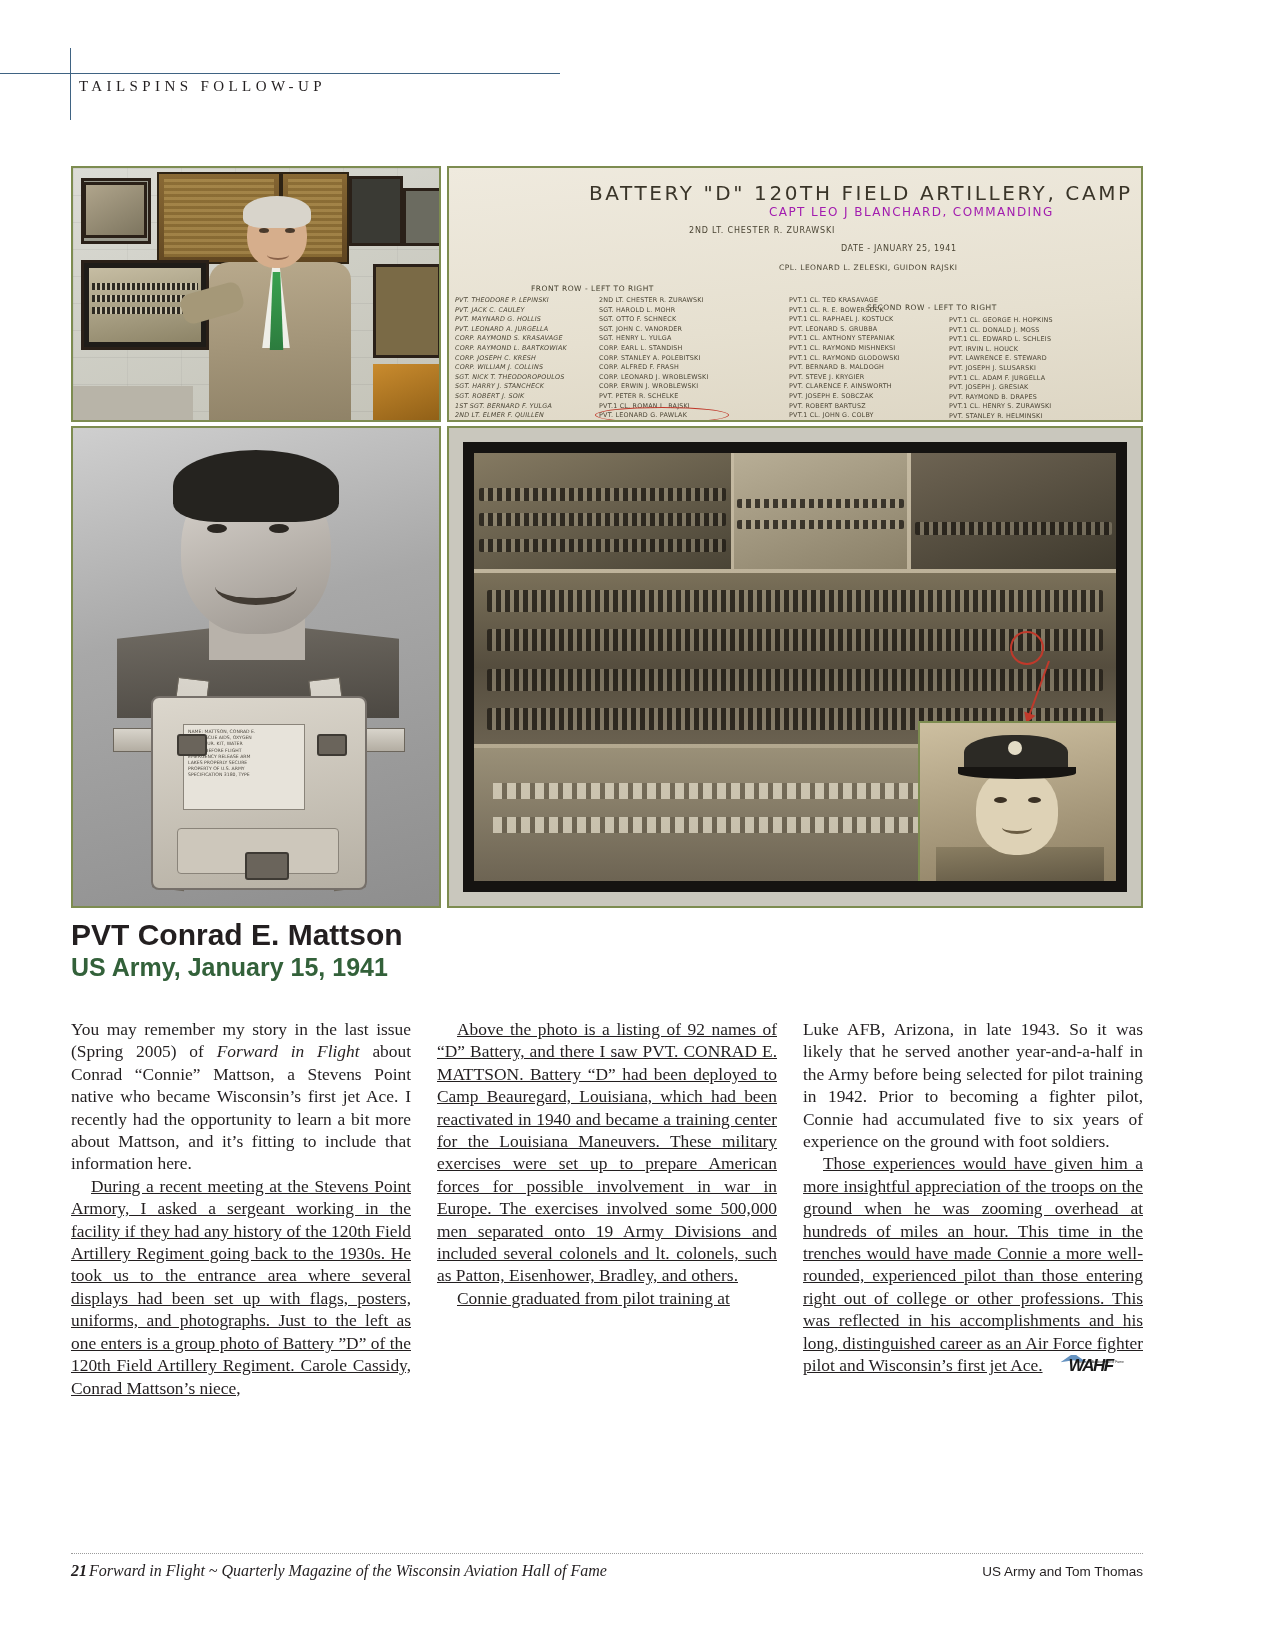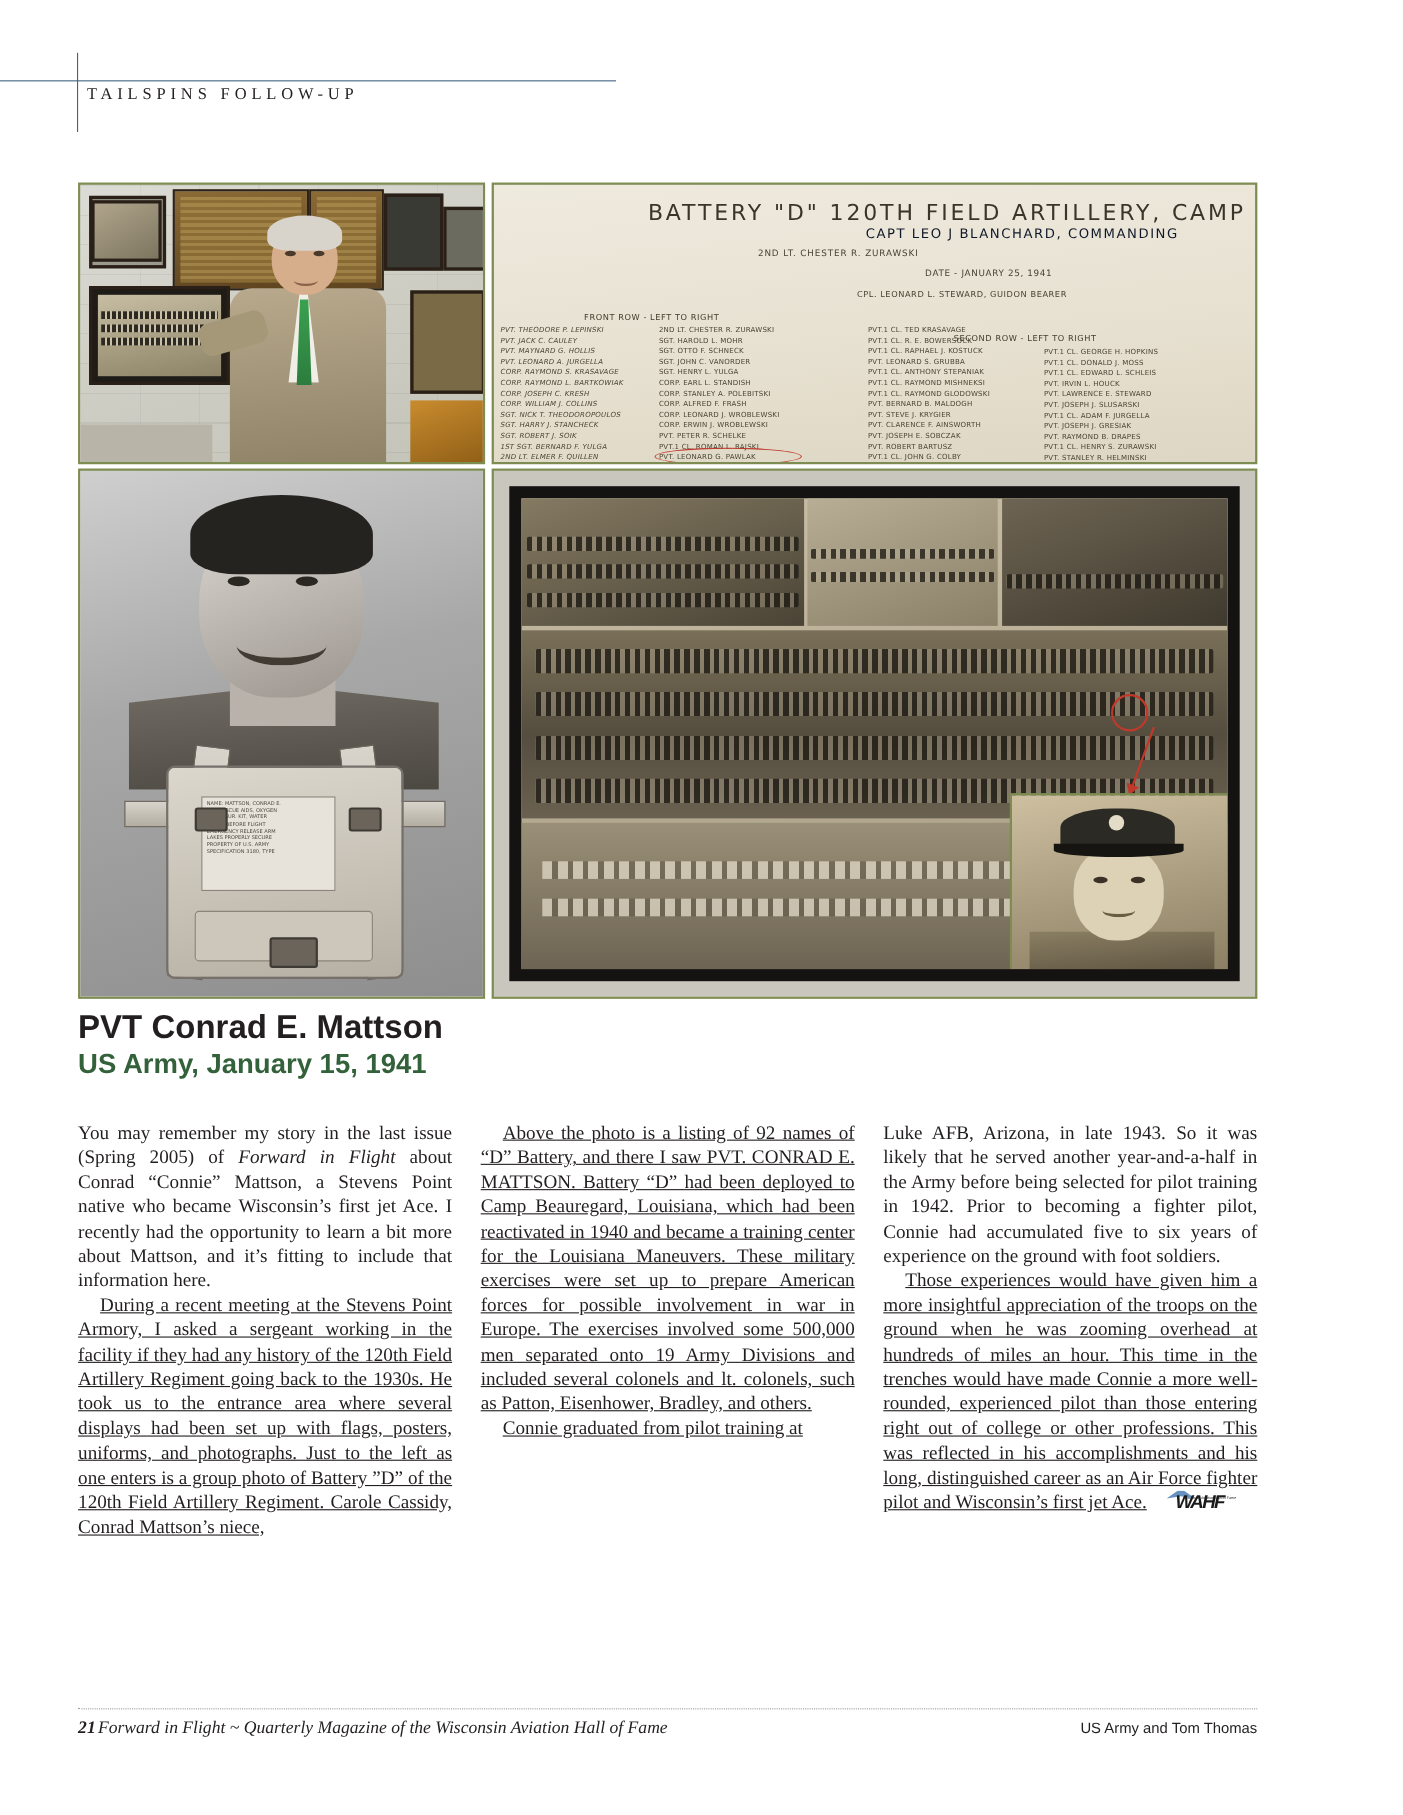--- a/index.html
+++ b/index.html
@@ -144,25 +144,25 @@
     position: absolute;
     left: 140px; top: 13px;
     font-family: "DejaVu Sans", sans-serif;
     font-size: 20px;
     letter-spacing: 2.6px;
     color: #3a3529;
     white-space: nowrap;
   }
   .roster-sub1 {
     position: absolute;
-    left: 338px; top: 37px;
+    left: 320px; top: 37px;
     font-family: "DejaVu Sans", sans-serif;
     font-size: 12px;
     letter-spacing: 1.4px;
-    color: #0f172a;
+    color: #a21caf;
     white-space: nowrap;
     text-align: right;
   }
   .roster-sub2 {
     position: absolute;
     left: 240px; top: 58px;
     font-family: "DejaVu Sans", sans-serif;
     font-size: 8px;
     letter-spacing: .8px;
     color: #4a4433;
@@ -560,21 +560,21 @@
     </div>
   </div>
 
   <div class="photo" id="photo-roster">
     <div class="roster-bg"></div>
     <div class="roster-title">BATTERY "D" 120TH FIELD ARTILLERY, CAMP BEA</div>
     <div class="roster-sub1">CAPT LEO J BLANCHARD, COMMANDING</div>
     <div class="roster-sub2">2ND LT. CHESTER R. ZURAWSKI</div>
 
     <div class="roster-date">DATE - JANUARY 25, 1941</div>
-    <div class="roster-guidon">CPL. LEONARD L. STEWARD, GUIDON BEARER</div>
+    <div class="roster-guidon">CPL. LEONARD L. ZELESKI, GUIDON RAJSKI</div>
 
     <div class="roster-colhead" style="left:82px;top:116px;">FRONT ROW - LEFT TO RIGHT</div>
     <div class="roster-colhead" style="left:418px;top:116px;margin-top:19px;">SECOND ROW - LEFT TO RIGHT</div>
 
     <div class="roster-col" style="left:6px;top:128px;font-style:italic;">PVT. THEODORE P. LEPINSKI
 PVT. JACK C. CAULEY
 PVT. MAYNARD G. HOLLIS
 PVT. LEONARD A. JURGELLA
 CORP. RAYMOND S. KRASAVAGE
 CORP. RAYMOND L. BARTKOWIAK

